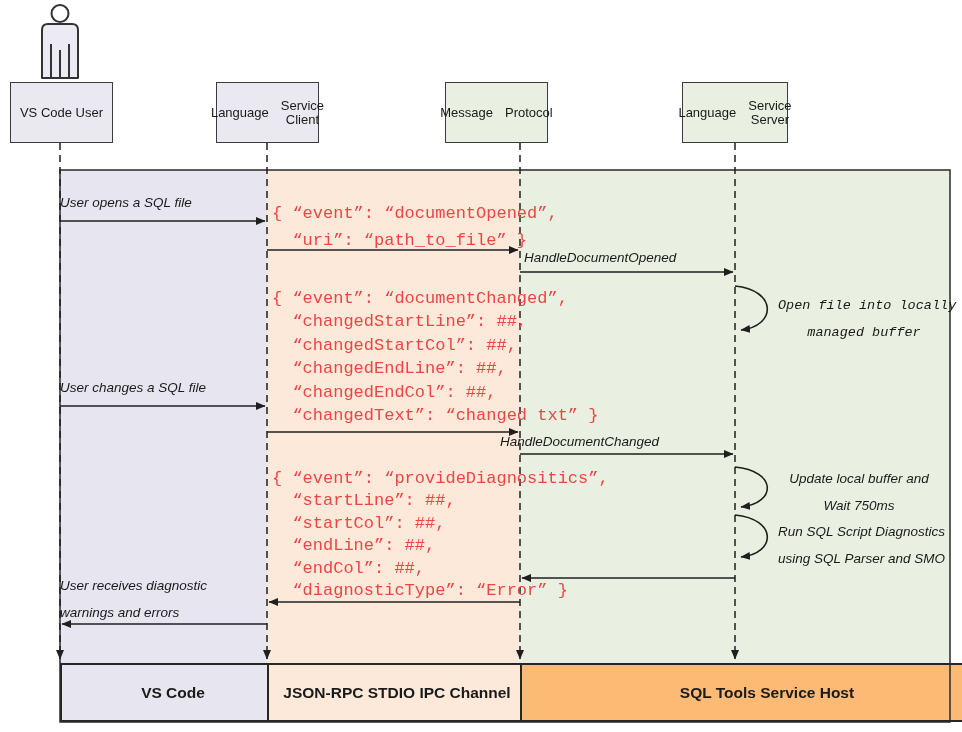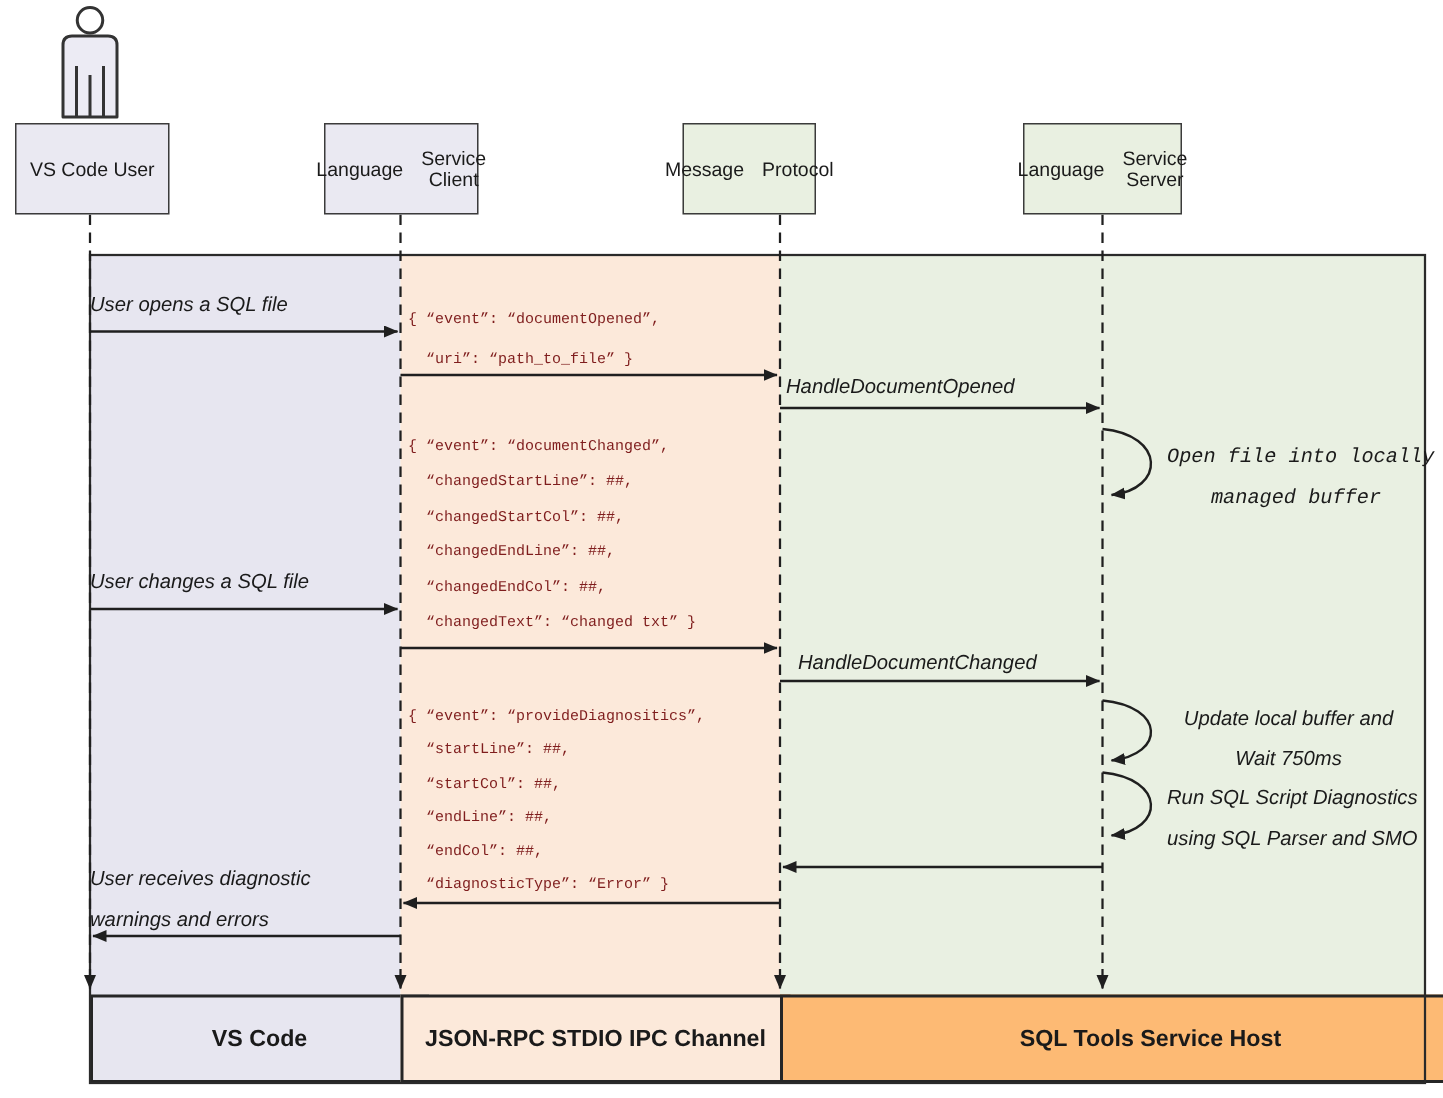--- a/index.html
+++ b/index.html
@@ -16,21 +16,21 @@
   
   .head-box{
     position:absolute;top:82px;height:61px;border:1.5px solid #3b3b3b;
     display:flex;flex-direction:row;justify-content:center;align-items:center;
     gap:12px;font-size:13px;line-height:14px;text-align:center;box-sizing:border-box;
   }
   .hb-purple{background:#eae9f2;}
   .hb-green{background:#e9f0e1;}
   .hb-user{left:10px;width:103px;}
   .hb-client{left:216px;width:103px;}
-  .hb-protocol{left:455px;width:89px;}
+  .hb-protocol{left:445px;width:103px;}
   .hb-server{left:682px;width:106px;}
 
   
   .actor-figure{position:absolute;left:36px;top:3px;}
 
   
   .foot-box{
     position:absolute;top:663px;height:59px;border:2px solid #262626;
     display:flex;align-items:center;justify-content:center;
     font-weight:bold;font-size:15.5px;box-sizing:border-box;
@@ -44,31 +44,31 @@
 
   
   .msg{
     position:absolute;font-style:italic;font-size:13.5px;line-height:27px;
     white-space:nowrap;
   }
   .msg-left{text-align:left;}
   .lbl-user-opens{left:60px;width:207px;top:194px;line-height:18px;}
   .lbl-handle-opened{left:524px;width:207px;top:249px;line-height:18px;}
   .lbl-user-changes{left:60px;width:207px;top:379px;line-height:18px;}
-  .lbl-handle-changed{left:532px;width:207px;top:433px;line-height:18px;}
+  .lbl-handle-changed{left:500px;width:207px;top:433px;line-height:18px;}
   .lbl-respond{left:524px;width:207px;top:553px;line-height:18px;}
   .lbl-user-receives{left:60px;width:207px;top:572px;}
   .note-open-file{left:778px;top:292px;width:172px;text-align:center;font-family:Liberation Mono, monospace;}
   .note-update{left:768px;top:465px;width:182px;text-align:center;}
   .note-run{left:778px;top:518px;width:172px;text-align:left;}
 
   
   .payload{
     position:absolute;left:272px;font-family:"Liberation Mono",monospace;
-    font-size:10px;color:#7f1d1d;
+    font-size:17px;color:#ef4444;
   }
   .payload .pl{white-space:pre;}
   .p-opened{top:200px;}   .p-opened .pl{line-height:27px;}
   .p-changed{top:287px;}  .p-changed .pl{line-height:23.4px;}
   .p-diag{top:468px;}     .p-diag .pl{line-height:22.4px;}
 </style>
 </head>
 <body>
 
 <div class="canvas">

